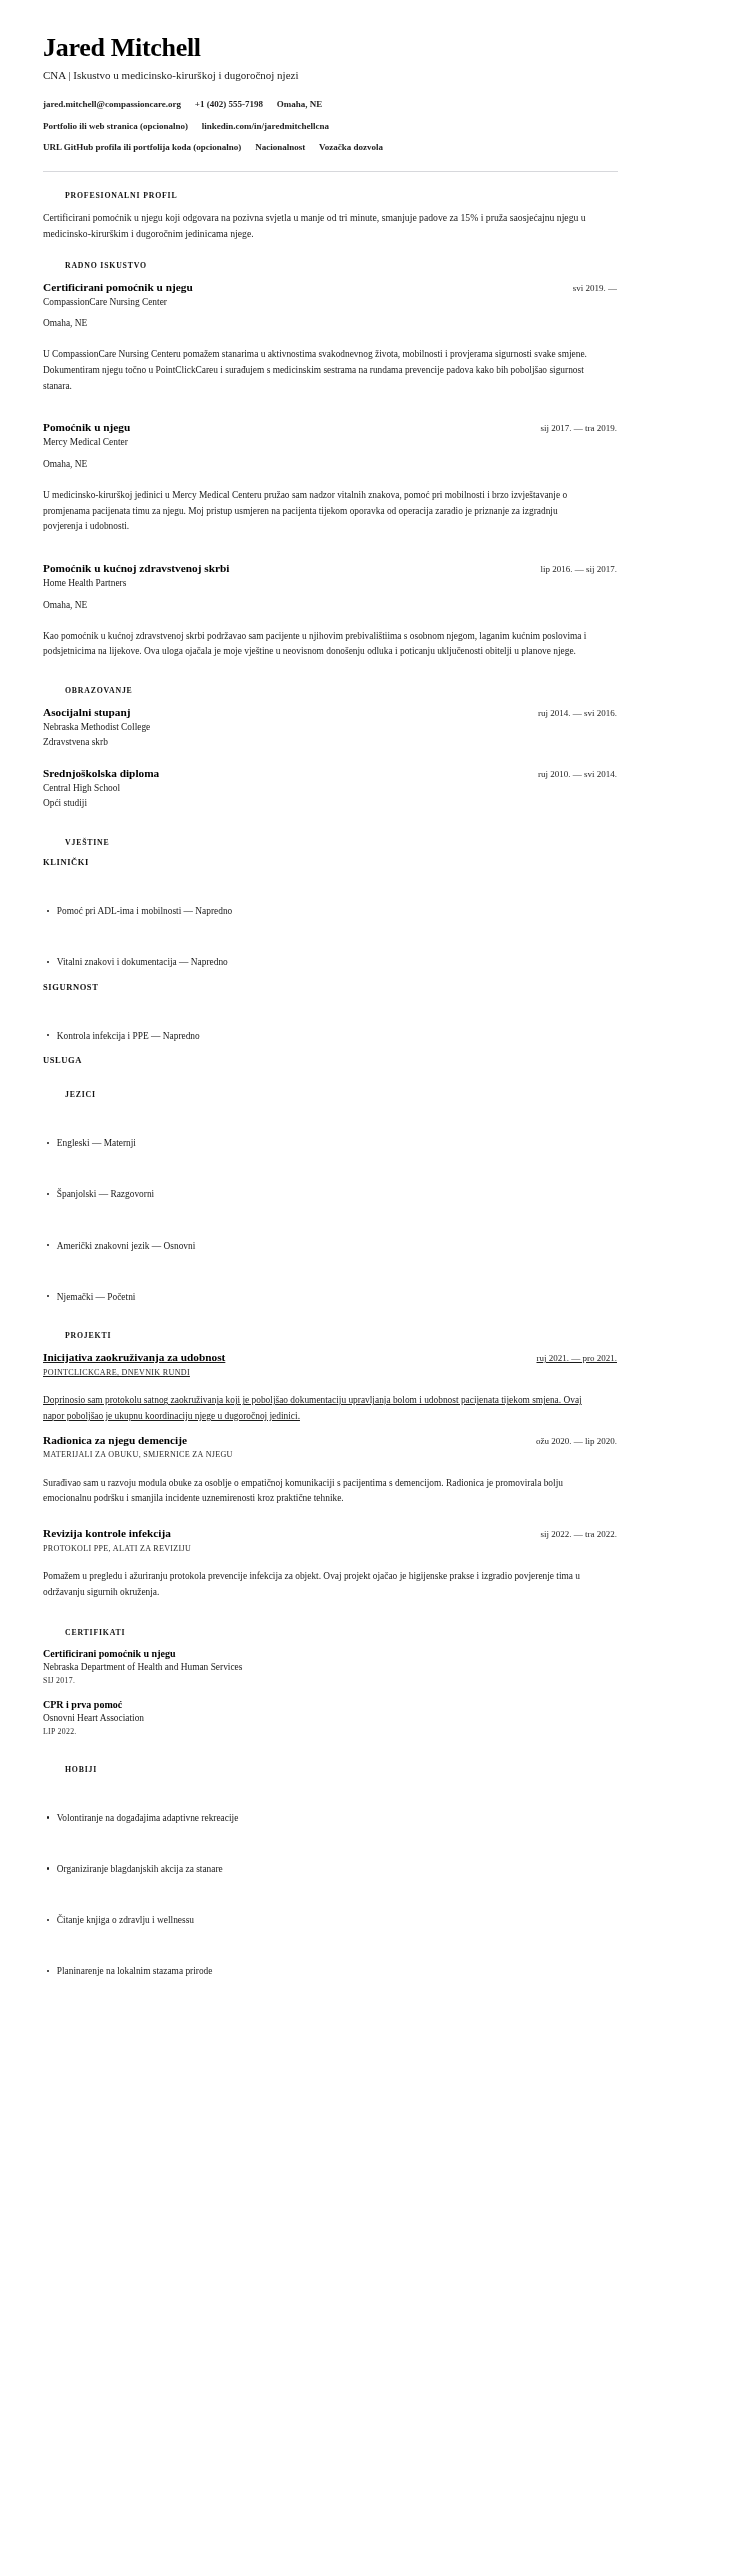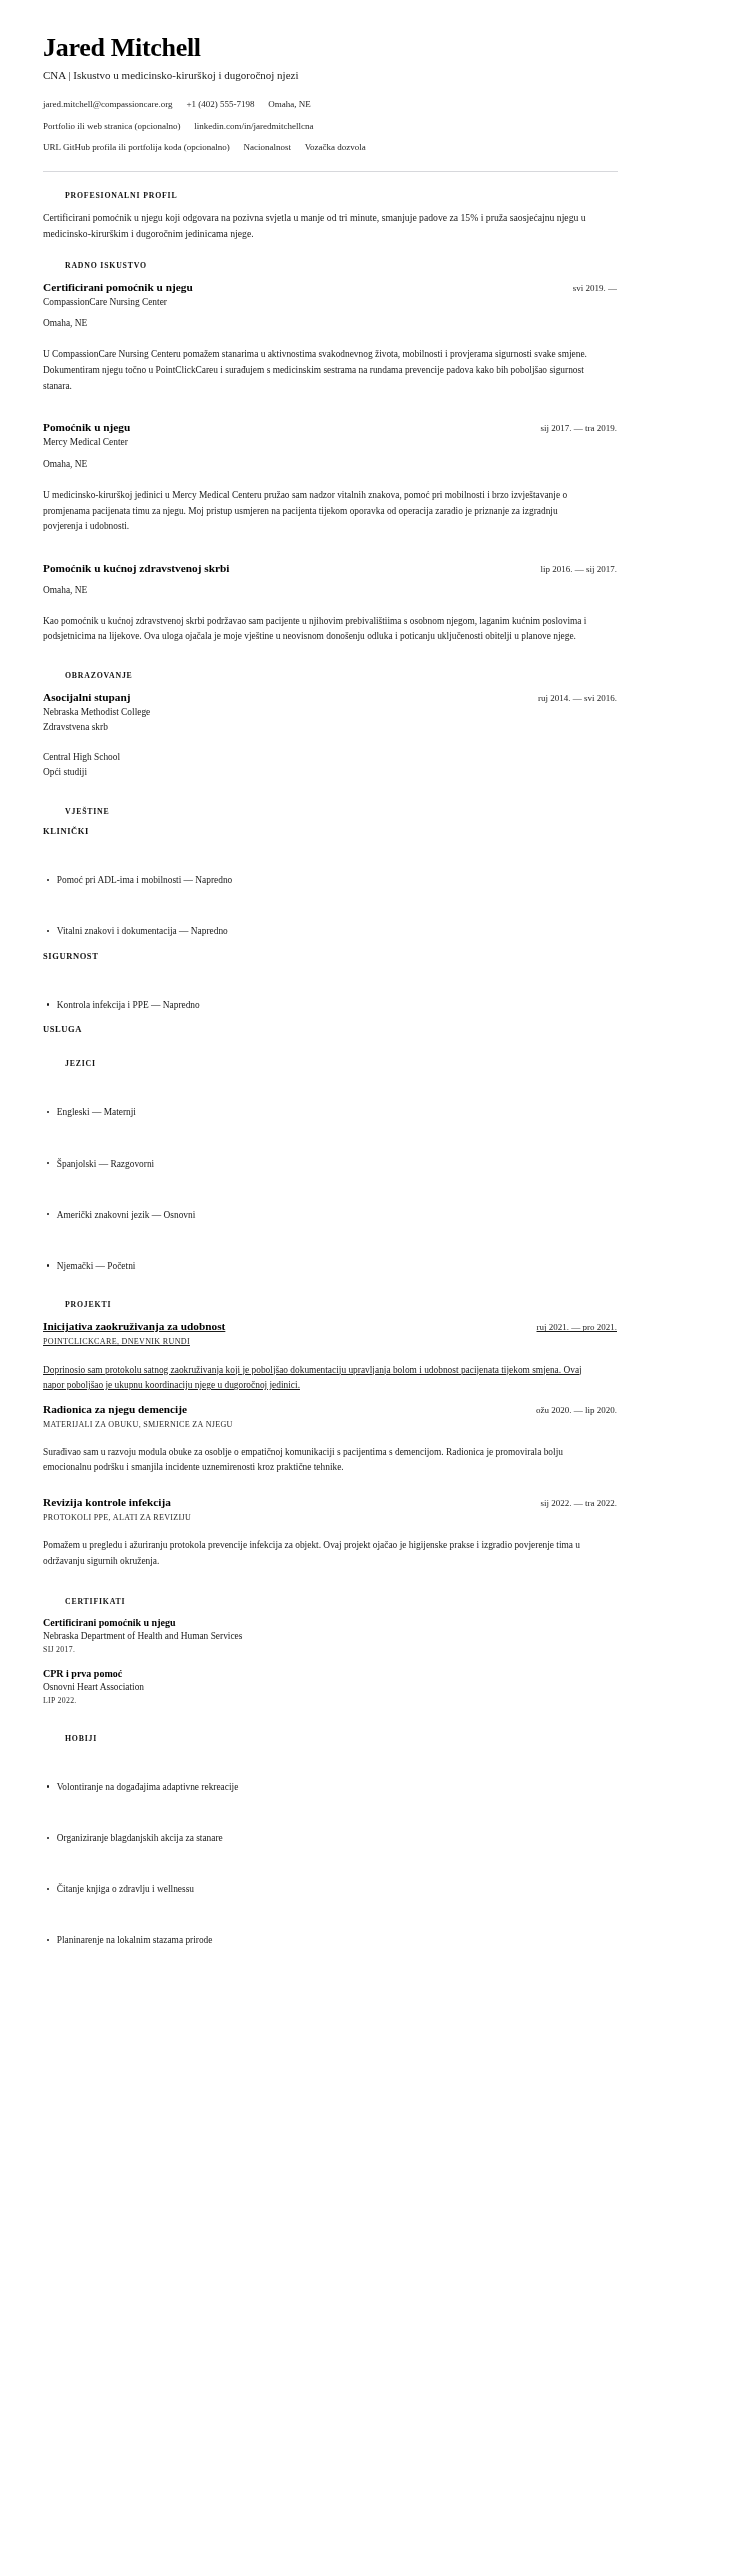--- a/index.html
+++ b/index.html
@@ -36,21 +36,21 @@
     color: #1a1a1a;
   }
   .contact-row {
     font-size: 9px;
     line-height: 1.5;
     margin: 0 0 8.1px 0;
     color: #1f1f1f;
     display: flex;
     flex-wrap: wrap;
   }
-  .contact-row .item { margin-right: 13.8px; white-space: nowrap; }
+  .contact-row .item { margin-right: 13.8px; white-space: nowrap; font-weight: bold; }
   .contact-row .item:last-child { margin-right: 0; }
 
   .rule {
     border: none;
     border-top: 1.3px solid #d7d8dc;
     margin: 16.3px 0 0 0;
     width: 575px;
   }
 
   
@@ -250,39 +250,44 @@
       <p class="entry-body">U medicinsko-kirurškoj jedinici u Mercy Medical Centeru pružao sam nadzor vitalnih znakova, pomoć pri mobilnosti i brzo izvještavanje o promjenama pacijenata timu za njegu. Moj pristup usmjeren na pacijenta tijekom oporavka od operacija zaradio je priznanje za izgradnju povjerenja i udobnosti.</p>
     </div>
 
     <div class="exp-gap"></div>
 
     <div class="entry">
       <div class="entry-head">
         <h3 class="entry-title">Pomoćnik u kućnoj zdravstvenoj skrbi</h3>
         <span class="entry-date">lip 2016. — sij 2017.</span>
       </div>
+      <p class="entry-org">Home Health Partners</p>
       <p class="entry-loc">Omaha, NE</p>
       <p class="entry-body">Kao pomoćnik u kućnoj zdravstvenoj skrbi podržavao sam pacijente u njihovim prebivalištiima s osobnom njegom, laganim kućnim poslovima i podsjetnicima na lijekove. Ova uloga ojačala je moje vještine u neovisnom donošenju odluka i poticanju uključenosti obitelji u planove njege.</p>
     </div>
   </section>
 
   <section class="section" style="margin-top:26px;">
     <h2 class="section-title">OBRAZOVANJE</h2>
 
 
     <div class="entry" style="margin-bottom:16.3px;">
       <div class="entry-head">
         <h3 class="entry-title">Asocijalni stupanj</h3>
         <span class="entry-date">ruj 2014. — svi 2016.</span>
       </div>
       <p class="entry-org">Nebraska Methodist College</p>
       <p class="entry-sub">Zdravstvena skrb</p>
     </div>
 
     <div class="entry">
+      <div class="entry-head">
+        <h3 class="entry-title">Srednjoškolska diploma</h3>
+        <span class="entry-date">ruj 2010. — svi 2014.</span>
+      </div>
       <p class="entry-org">Central High School</p>
       <p class="entry-sub">Opći studiji</p>
     </div>
   </section>
 
   <section class="section" style="margin-top:27.6px;">
     <h2 class="section-title">VJEŠTINE</h2>
 
     <div class="skill-group">
       <h3 class="skill-group-title">KLINIČKI</h3>

